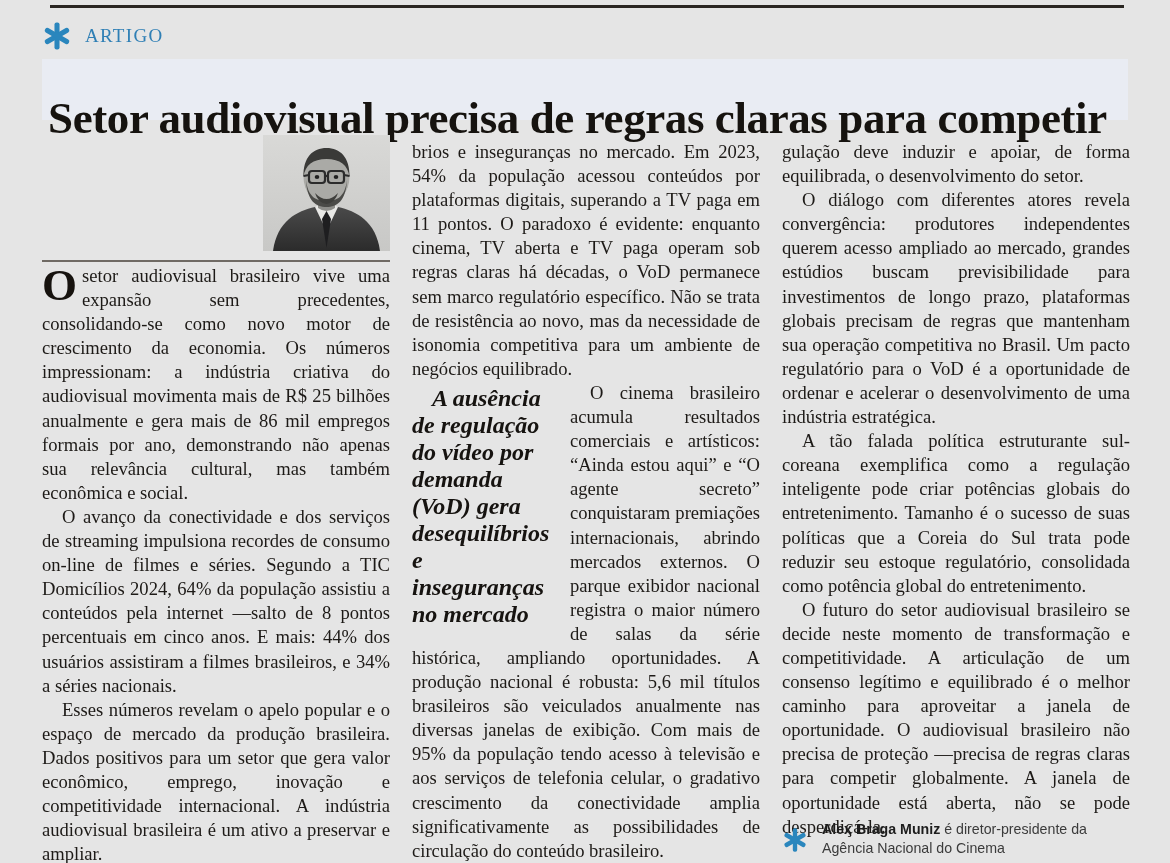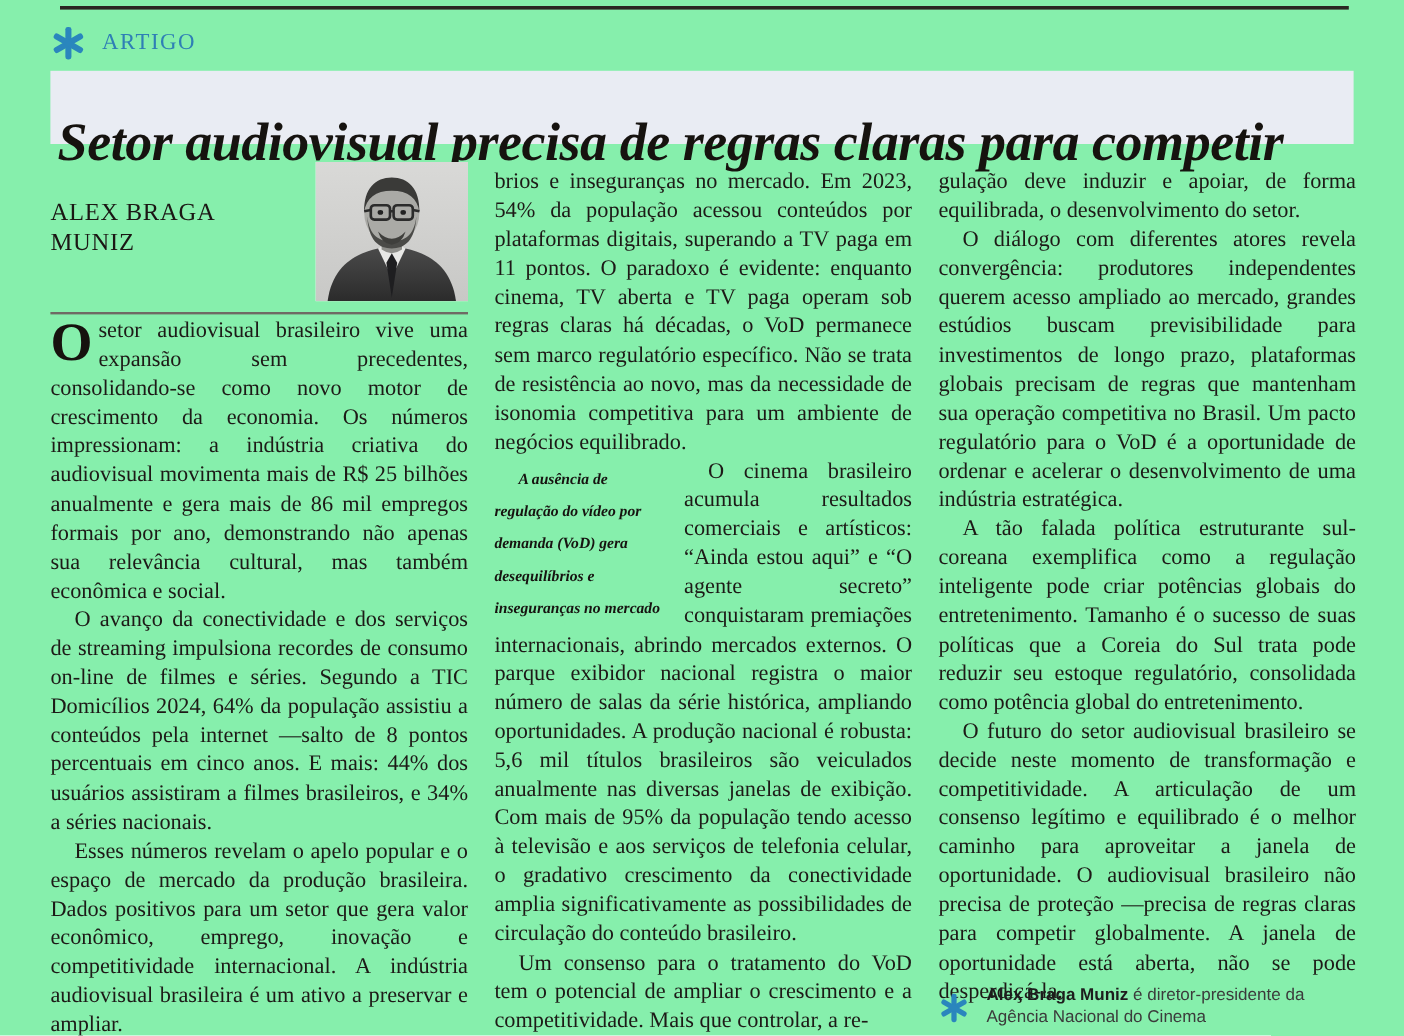--- a/index.html
+++ b/index.html
@@ -11,21 +11,21 @@
     width: 1170px;
     height: 863px;
     overflow: hidden;
     font-family: "Liberation Serif", serif;
     color: #1b1b1b;
   }
   .page {
     position: relative;
     width: 1170px;
     height: 863px;
-    background: #86efac;
+    background: #e5e5e5;
   }
 
   
   .top-rule {
     position: absolute;
     left: 50px;
     top: 5px;
     width: 1074px;
     height: 3px;
     background: #2a2622;
@@ -65,21 +65,20 @@
     height: 61px;
     background: #e9ecf3;
   }
   .headline {
     position: absolute;
     left: 48px;
     top: 57px;
     width: 1090px;
     font-family: "Liberation Serif", serif;
     font-weight: bold;
-    font-style: italic;
     font-size: 45px;
     line-height: 62px;
     letter-spacing: -0.4px;
     color: #16130f;
     white-space: nowrap;
   }
 
   
   .columns {
     position: absolute;
@@ -160,21 +159,21 @@
   }
 
   
   .pullquote {
     float: left;
     width: 140px;
     margin: 4px 18px 2px 0;
     font-family: "Liberation Serif", serif;
     font-weight: bold;
     font-style: italic;
-    font-size: 13px;
+    font-size: 24px;
     line-height: 27px;
     color: #161310;
     text-align: left;
   }
 
   
   .footer-byline {
     position: absolute;
     left: 0;
     bottom: 2px;
@@ -221,22 +220,20 @@
   </div>
 
   <div class="headline-band"></div>
   <h1 class="headline">Setor audiovisual precisa de regras claras para competir</h1>
 
   <div class="columns">
 
     <div class="col">
 
       <div class="author-block">
-        <div class="author-name">ALEX BRAGA
-MUNIZ</div>
         <div class="author-photo">
           <svg viewBox="0 0 127 116" width="127" height="116">
             <defs>
               <linearGradient id="bg" x1="0" y1="0" x2="0" y2="1">
                 <stop offset="0" stop-color="#d9d9d7"></stop>
                 <stop offset="1" stop-color="#c8c8c6"></stop>
               </linearGradient>
               <linearGradient id="suit" x1="0" y1="0" x2="0" y2="1">
                 <stop offset="0" stop-color="#4a4a4a"></stop>
                 <stop offset="1" stop-color="#2b2b2b"></stop>

